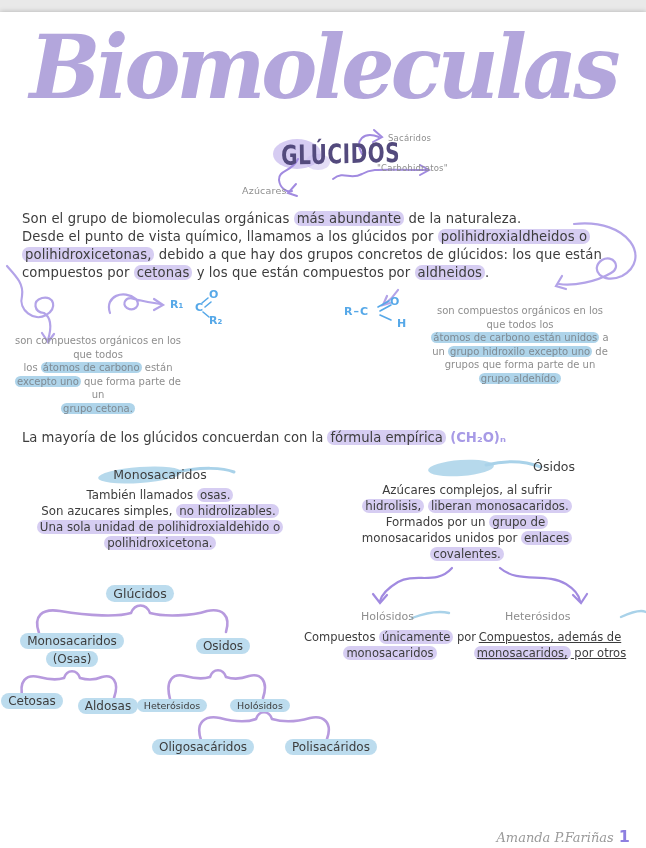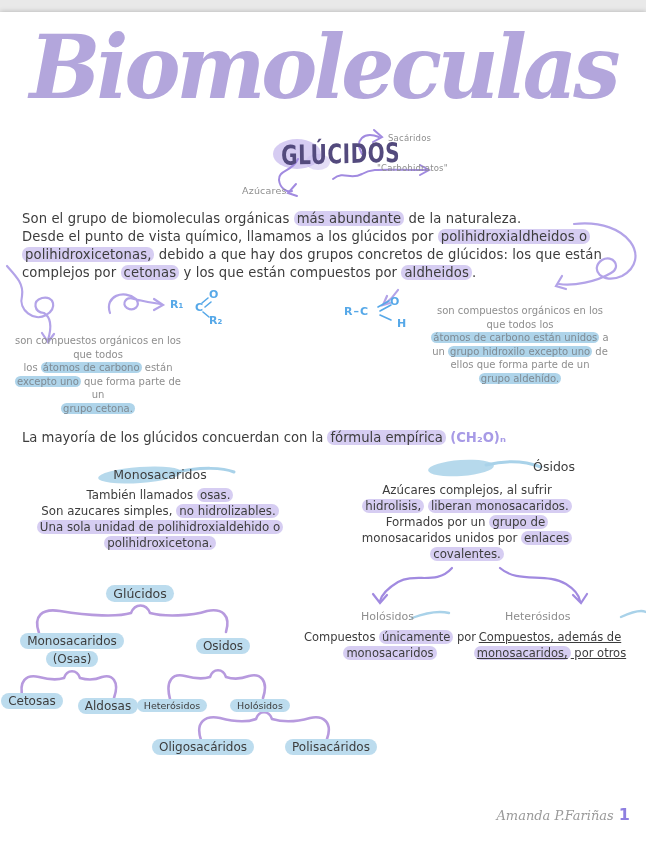--- a/index.html
+++ b/index.html
@@ -65,21 +65,21 @@
   .tl-mono{left:14px;top:621px;width:116px;}
   .tl-osas{left:26px;top:639px;width:92px;}
   .tl-osidos{left:190px;top:626px;width:66px;}
   .tl-cetosas{left:0px;top:681px;width:64px;}
   .tl-aldosas{left:74px;top:686px;width:68px;}
   .tl-hetero-s{left:134px;top:687px;width:76px;font-size:9.5px;}
   .tl-holo-s{left:224px;top:687px;width:72px;font-size:9.5px;}
   .tl-oligo{left:146px;top:727px;width:114px;}
   .tl-poli{left:281px;top:727px;width:100px;}
 
-  .footer{left:440px;top:793px;width:190px;text-align:right;}
+  .footer{left:440px;top:815px;width:190px;text-align:right;}
   .signature{font-family:"DejaVu Serif",serif;font-style:italic;color:#9a9a9a;font-size:13px;}
   .pagenum{color:#8e7fe0;font-weight:bold;font-size:16px;font-family:"DejaVu Sans",sans-serif;}
 </style>
 </head>
 <body>
 
 <div class="page">
 
   <svg class="overlay" width="646" height="848" viewBox="0 0 646 848">
 
@@ -142,21 +142,21 @@
 
   <div class="txt glucidos-word">GLÚCIDOS</div>
   <div class="txt syn syn-top">Sacáridos</div>
   <div class="txt syn syn-right">"Carbohidratos"</div>
   <div class="txt syn syn-left">Azúcares</div>
 
   <div class="txt intro">
     <div><span>Son el grupo de biomoleculas orgánicas </span><span class="hl-purple">más abundante</span><span> de la naturaleza.</span></div>
     <div><span>Desde el punto de vista químico, llamamos a los glúcidos por </span><span class="hl-purple">polihidroxialdheidos o</span></div>
     <div><span class="hl-purple">polihidroxicetonas,</span><span> debido a que hay dos grupos concretos de glúcidos: los que están</span></div>
-    <div><span>complejos por </span><span class="hl-purple">cetonas</span><span> y los que están compuestos por </span><span class="hl-purple">aldheidos</span><span>.</span></div>
+    <div><span>compuestos por </span><span class="hl-purple">cetonas</span><span> y los que están compuestos por </span><span class="hl-purple">aldheidos</span><span>.</span></div>
   </div>
 
   <div class="txt chem chem-ketone">
     <span class="ck-r1">R₁</span>
     <span class="ck-c">C</span>
     <span class="ck-o">O</span>
     <span class="ck-r2">R₂</span>
   </div>
   <div class="txt chem chem-aldehyde">
     <span class="ca-rc">R–C</span>
@@ -169,21 +169,21 @@
     <div><span>que todos</span></div>
     <div><span>los </span><span class="hl-blue">átomos de carbono</span><span> están</span></div>
     <div><span class="hl-blue">excepto uno</span><span> que forma parte de un</span></div>
     <div><span class="hl-blue">grupo cetona.</span></div>
   </div>
   <div class="txt note note-right">
     <div><span>son compuestos orgánicos en los</span></div>
     <div><span>que todos los</span></div>
     <div><span class="hl-blue">átomos de carbono están unidos</span><span> a</span></div>
     <div><span>un </span><span class="hl-blue">grupo hidroxilo excepto uno</span><span> de</span></div>
-    <div><span>ellos que forma parte de un</span></div>
+    <div><span>grupos que forma parte de un</span></div>
     <div><span class="hl-blue">grupo aldehído.</span></div>
   </div>
 
   <div class="txt formula"><span>La mayoría de los glúcidos concuerdan con la </span><span class="hl-purple">fórmula empírica</span><span> </span><span class="hl-formula">(CH₂O)ₙ</span></div>
 
   <div class="txt colhead mono-head">Monosacaridos</div>
   <div class="txt colbody mono-body">
     <div><span>También llamados </span><span class="hl-purple">osas.</span></div>
     <div><span>Son azucares simples, </span><span class="hl-purple">no hidrolizables.</span></div>
     <div><span class="hl-purple">Una sola unidad de polihidroxialdehido o</span></div>

